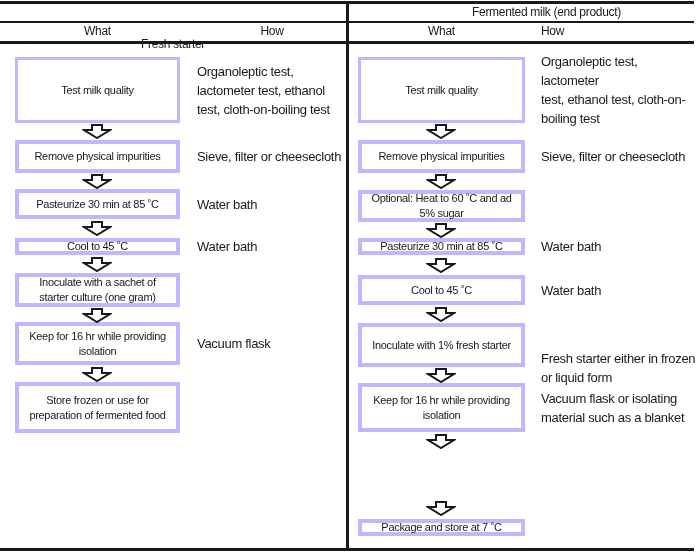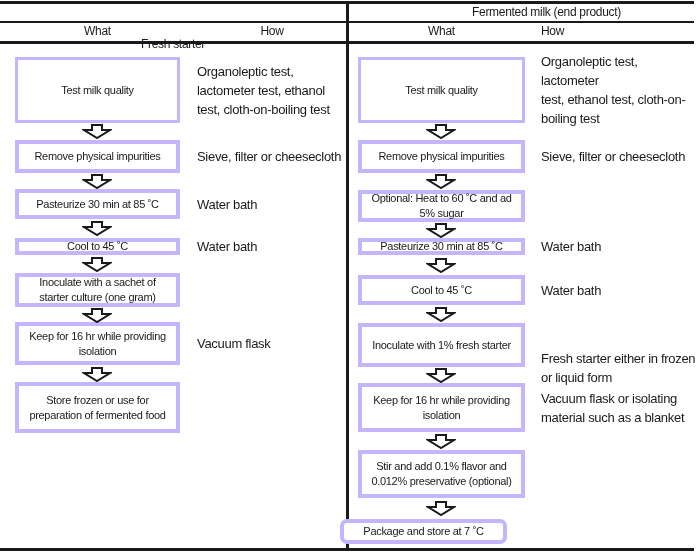--- a/index.html
+++ b/index.html
@@ -95,23 +95,21 @@
 
   <div class="box first" style="left:358px;top:57px;width:167px;height:66px;">Test milk quality</div>
   <div class="box" style="left:358px;top:140px;width:167px;height:33px;">Remove physical impurities</div>
   <div class="box" style="left:358px;top:190px;width:167px;height:32px;">Optional: Heat to 60 ˚C and ad
 5% sugar</div>
   <div class="box" style="left:358px;top:238px;width:167px;height:17px;">Pasteurize 30 min at 85 ˚C</div>
   <div class="box" style="left:358px;top:275px;width:167px;height:30px;">Cool to 45 ˚C</div>
   <div class="box" style="left:358px;top:323px;width:167px;height:44px;">Inoculate with 1% fresh starter</div>
   <div class="box" style="left:358px;top:383px;width:167px;height:49px;">Keep for 16 hr while providing
 isolation</div>
-  <div class="box" style="left:358px;top:450px;width:167px;height:48px;">Stir and add 0.1% flavor and
-0.012% preservative (optional)</div>
-  <div class="box" style="left:340px;top:519px;width:167px;height:25px;border-radius:7px;">Package and store at 7 ˚C</div>
+  <div class="box" style="left:358px;top:519px;width:167px;height:17px;">Package and store at 7 ˚C</div>
 
   <div class="how" style="left:541px;top:57px;width:156px;height:66px;">Organoleptic test, lactometer
 test, ethanol test, cloth-on-
 boiling test</div>
   <div class="how" style="left:541px;top:140px;width:156px;height:33px;">Sieve, filter or cheesecloth</div>
   <div class="how" style="left:541px;top:238px;width:156px;height:17px;">Water bath</div>
   <div class="how" style="left:541px;top:275px;width:156px;height:30px;">Water bath</div>
   <div class="how" style="left:541px;top:323px;width:156px;height:44px;margin-top:23px;">Fresh starter either in frozen
 or liquid form</div>
   <div class="how" style="left:541px;top:383px;width:156px;height:49px;">Vacuum flask or isolating

